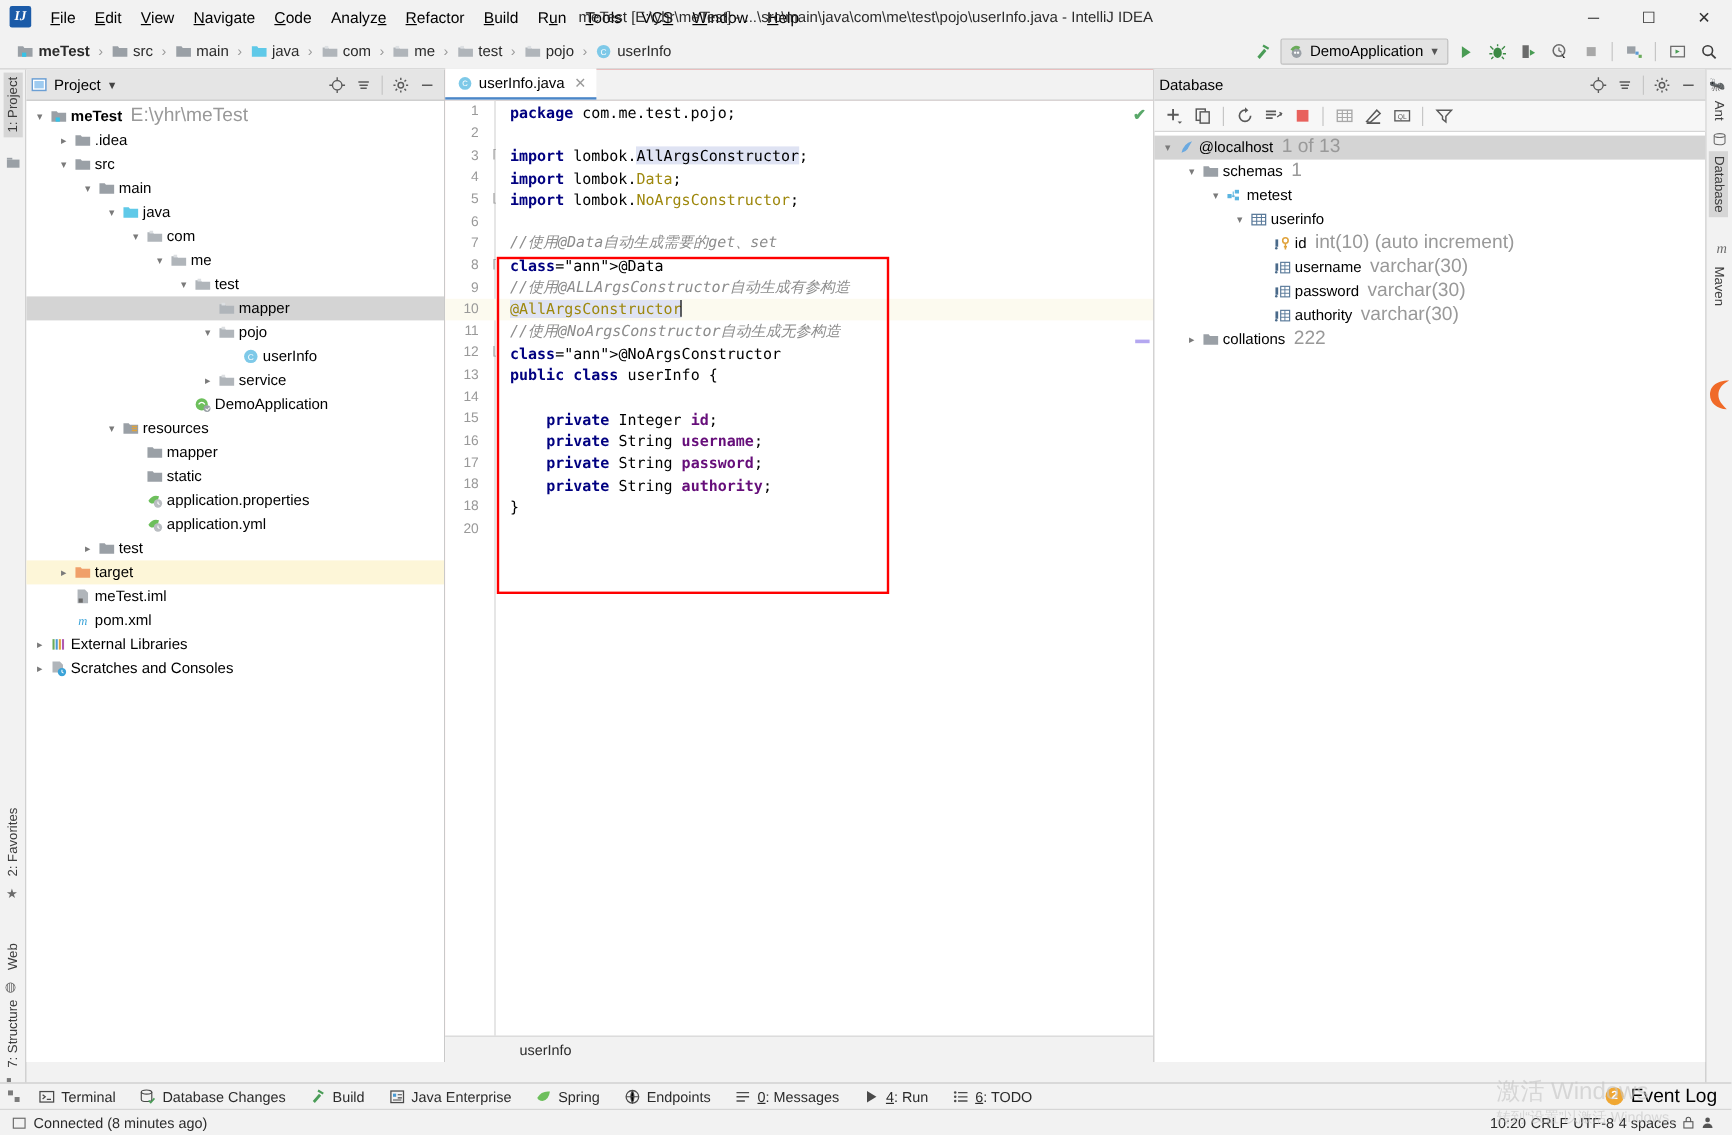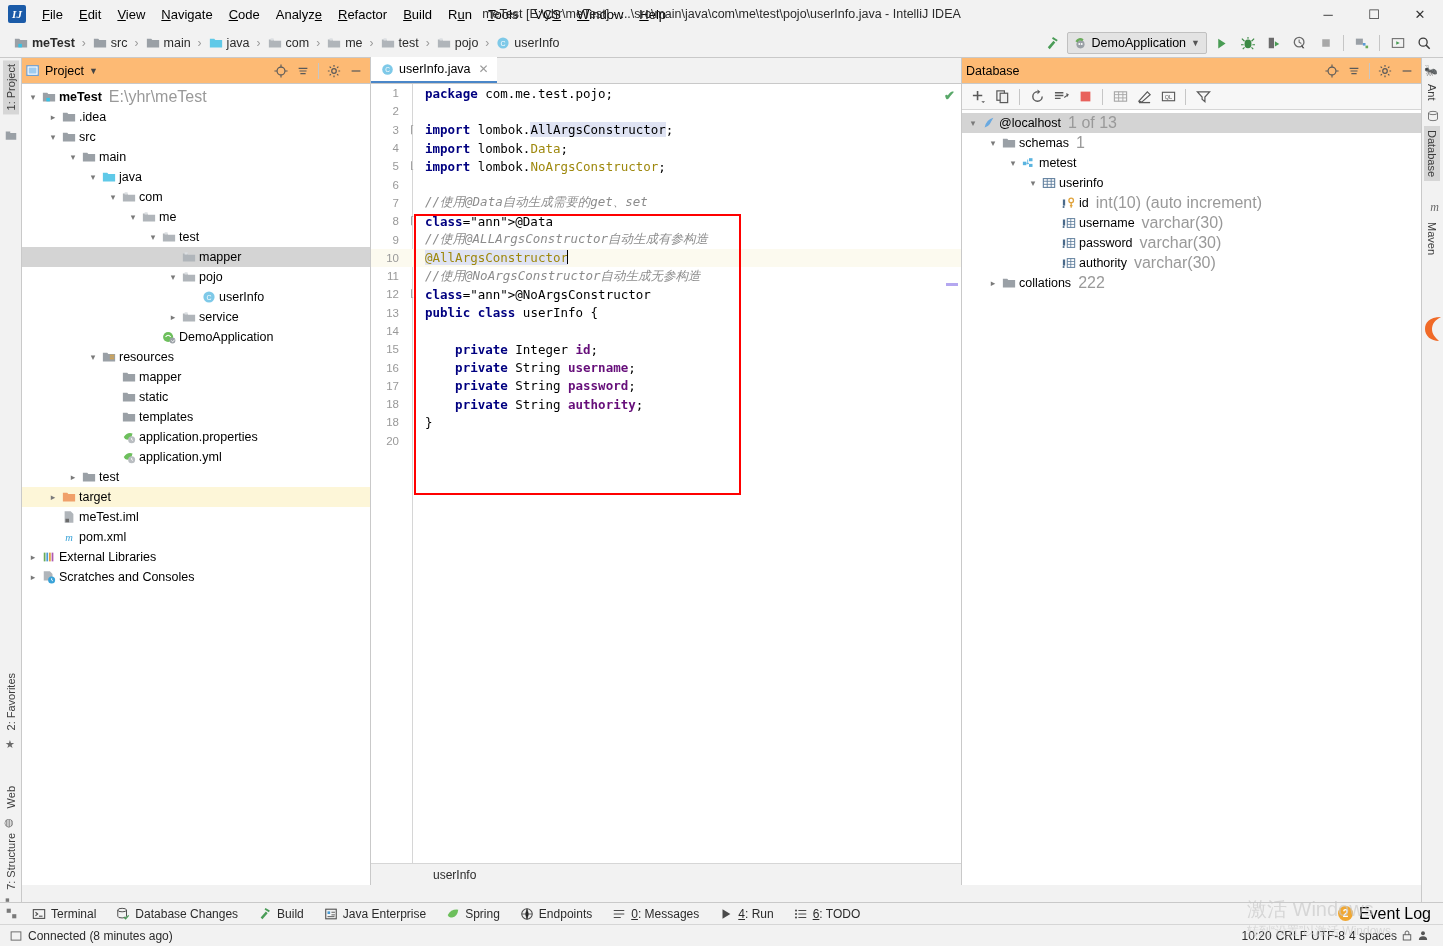--- a/index.html
+++ b/index.html
@@ -87,21 +87,21 @@
   .vtab.left { writing-mode: vertical-rl; transform: rotate(180deg); left: 3px; }
   .vtab.right { writing-mode: vertical-rl; right: 3px; }
   .vtab.active { background: #d6d6d6; }
 
   
   .project-panel {
     position: absolute; left: 22px; top: 58px; width: 349px; height: 827px;
     background: #fff; border-right: 1px solid #c9c9c9;
   }
   .panel-head {
-    height: 26px; background: #fdba74; border-bottom: 1px solid #c9c9c9;
+    height: 26px; background: #e5e5e5; border-bottom: 1px solid #c9c9c9;
     display: flex; align-items: center; padding: 0 4px;
   }
   .panel-title {
     font-size: 12.5px; color: #000; display: flex; align-items: center; gap: 5px;
   }
   .panel-head-actions {
     margin-left: auto; display: flex; align-items: center; gap: 2px;
   }
   .ph-btn {
     width: 20px; height: 20px; display: flex; align-items: center;
@@ -673,29 +673,20 @@
             <svg width="14" height="14" viewBox="0 0 16 16">
               <path d="M1 3 h5 l1.2 1.6 H15 V13 H1 Z" fill="#9aa0a6"></path>
             </svg>
           </span>
           <span class="node-label">static</span>
         </div>
         <div class="tree-row" style="padding-left: 84px;">
           <span class="arrow"></span>
           <span class="node-icon">
             <svg width="14" height="14" viewBox="0 0 16 16">
-              <path d="M1 3 h5 l1.2 1.6 H15 V13 H1 Z" fill="#9aa0a6"></path>
-            </svg>
-          </span>
-          <span class="node-label">templates</span>
-        </div>
-        <div class="tree-row" style="padding-left: 84px;">
-          <span class="arrow"></span>
-          <span class="node-icon">
-            <svg width="14" height="14" viewBox="0 0 16 16">
               <path d="M2 8 q4 -6 10 -4 q-1 6 -6 7 q-3 0 -4 -3 z" fill="#6dbf5c"></path>
               <circle cx="11" cy="11" r="4" fill="#b9bdc1"></circle>
               <path d="M11 9 v2 l1.5 1" stroke="#fff" stroke-width="1" fill="none"></path>
             </svg>
           </span>
           <span class="node-label">application.properties</span>
         </div>
         <div class="tree-row" style="padding-left: 84px;">
           <span class="arrow"></span>
           <span class="node-icon">

